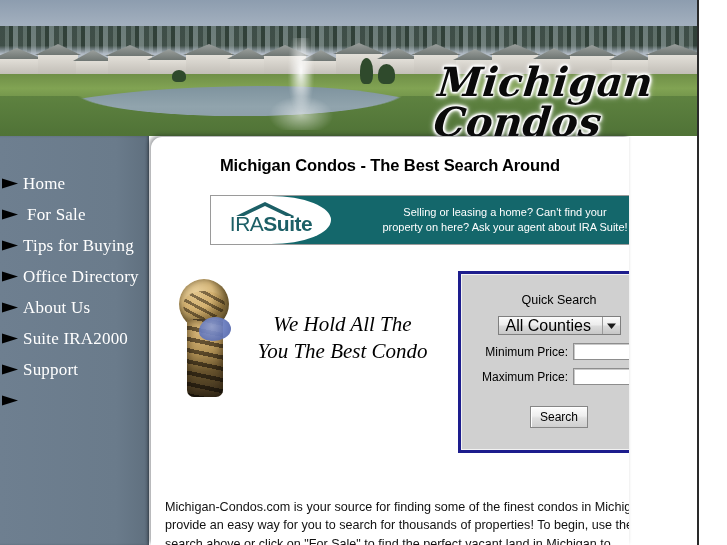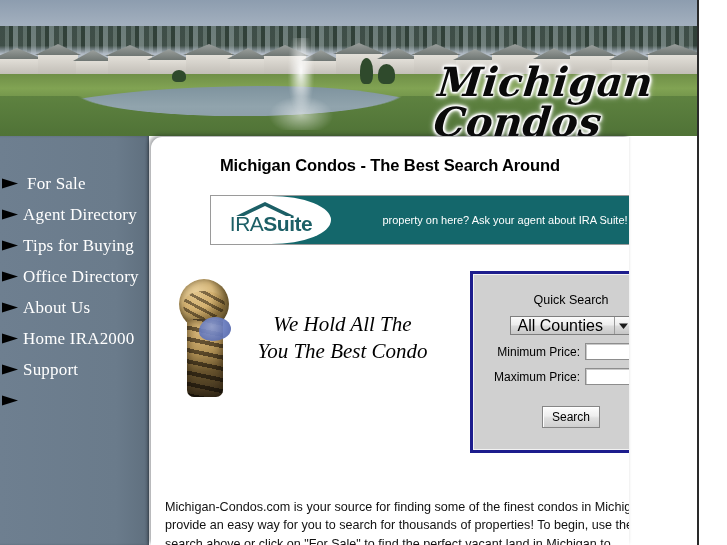--- a/index.html
+++ b/index.html
@@ -297,21 +297,21 @@
     text-align: center;
     font-family: "Liberation Serif", serif;
     font-size: 21px;
     line-height: 27px;
     color: #000000;
     padding-left: 10px;
   }
   
   #quick-search {
     position: absolute;
-    left: 319px;
+    left: 307px;
     top: 134px;
     width: 202px;
     height: 182px;
     background: #d0d0d0;
     border: 3px solid #1d1d8d;
     box-sizing: border-box;
   }
   #quick-search-inner {
     position: relative;
     width: 100%;
@@ -450,38 +450,38 @@
       <div class="bush" style="left:360px;top:58px;width:13px;height:26px;"></div>
       <div class="bush" style="left:378px;top:64px;width:17px;height:20px;"></div>
       <div class="bush" style="left:172px;top:70px;width:14px;height:12px;"></div>
 
       <div class="logo-script">Michigan Condos</div>
     </div>
 
     <div id="sidebar">
       <ul class="nav-list">
 
+        <li class="nav-item">
+          <span class="nav-bullet">
+            <svg width="17" height="11" viewBox="0 0 17 11">
+                <polygon points="0,0.5 16,5.5 0,10.5" fill="#000000"></polygon>
+              </svg>
+          </span>
+          <span class="nav-label">Home</span>
+        </li>
 
         <li class="nav-item">
           <span class="nav-bullet">
             <svg width="17" height="11" viewBox="0 0 17 11">
                 <polygon points="0,0.5 16,5.5 0,10.5" fill="#000000"></polygon>
               </svg>
           </span>
           <span class="nav-label" style="padding-left:4px;">For Sale</span>
         </li>
 
-        <li class="nav-item">
-          <span class="nav-bullet">
-            <svg width="17" height="11" viewBox="0 0 17 11">
-                <polygon points="0,0.5 16,5.5 0,10.5" fill="#000000"></polygon>
-              </svg>
-          </span>
-          <span class="nav-label">Agent Directory</span>
-        </li>
 
         <li class="nav-item">
           <span class="nav-bullet">
             <svg width="17" height="11" viewBox="0 0 17 11">
                 <polygon points="0,0.5 16,5.5 0,10.5" fill="#000000"></polygon>
               </svg>
           </span>
           <span class="nav-label">Tips for Buying</span>
         </li>
 
@@ -502,21 +502,21 @@
           </span>
           <span class="nav-label">About Us</span>
         </li>
 
         <li class="nav-item">
           <span class="nav-bullet">
             <svg width="17" height="11" viewBox="0 0 17 11">
                 <polygon points="0,0.5 16,5.5 0,10.5" fill="#000000"></polygon>
               </svg>
           </span>
-          <span class="nav-label">Home IRA2000</span>
+          <span class="nav-label">Suite IRA2000</span>
         </li>
 
         <li class="nav-item">
           <span class="nav-bullet">
             <svg width="17" height="11" viewBox="0 0 17 11">
                 <polygon points="0,0.5 16,5.5 0,10.5" fill="#000000"></polygon>
               </svg>
           </span>
           <span class="nav-label">Support</span>
         </li>
@@ -541,20 +541,21 @@
           <div class="ira-logo">
             <span class="ira-roof">
               <svg width="62" height="15" viewBox="0 0 62 15">
                 <polygon points="2,14 31,0 60,14 52,14 31,4 10,14" fill="#1c5f66"></polygon>
               </svg>
             </span>
             <span class="ira-word"><span>IRA</span><span class="bold">Suite</span></span>
           </div>
         </div>
         <div class="promo-text">
+          <span>Selling or leasing a home?  Can't find your</span>
           <span>property on here?  Ask your agent about IRA Suite!</span>
         </div>
       </div>
 
       <div id="tagline-block">
         <div class="keyhole-img">
           <div class="keyhole-head"></div>
           <div class="keyhole-stem"></div>
           <div class="keyhole-blue"></div>
         </div>

